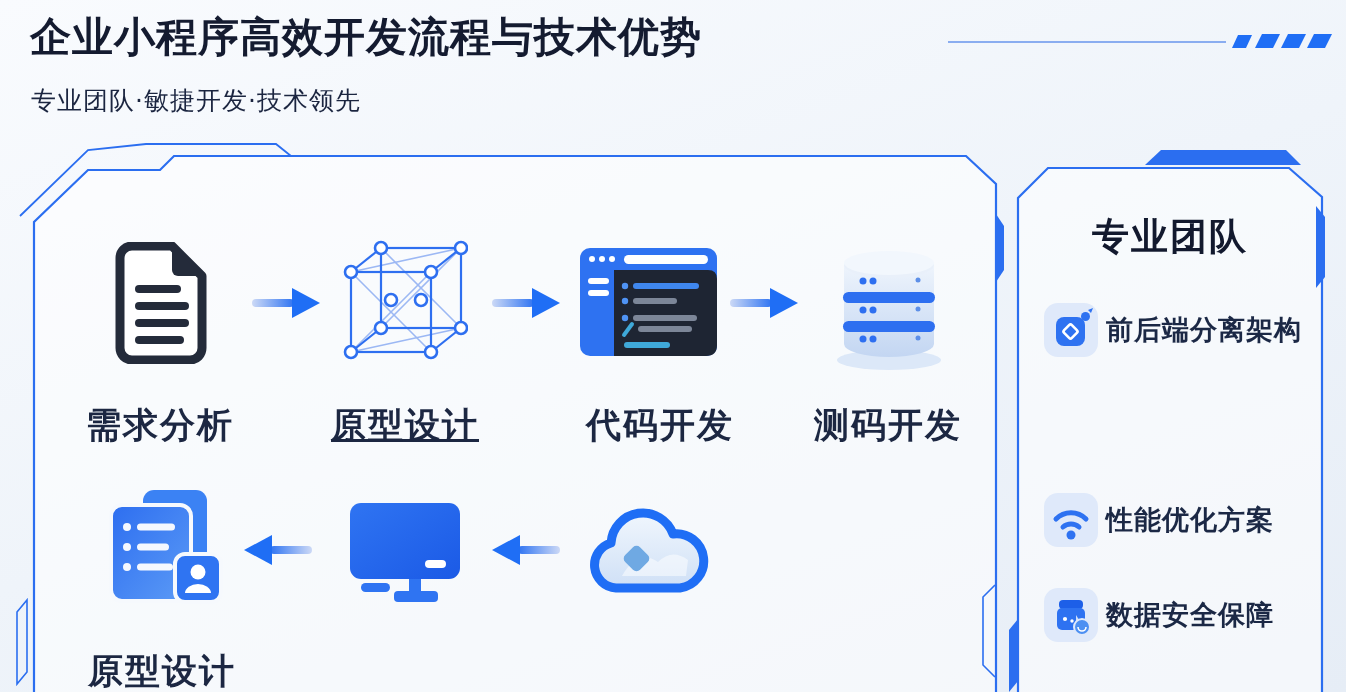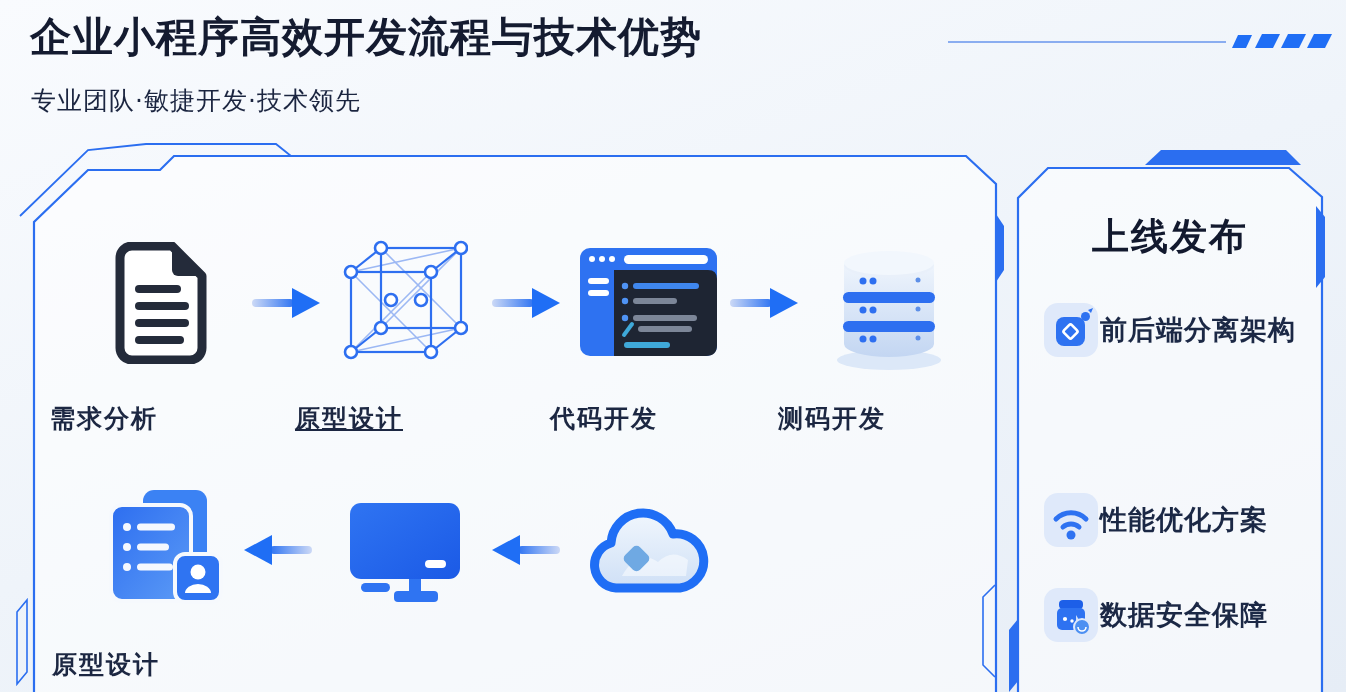--- a/index.html
+++ b/index.html
@@ -12,29 +12,29 @@
   .abs{position:absolute;}
   .page-title{
     left:30px;top:10px;font-size:41px;font-weight:800;color:#141b30;
     letter-spacing:1px;white-space:nowrap;
   }
   .page-subtitle{
     left:31px;top:84px;font-size:25px;font-weight:500;color:#1b2540;
     letter-spacing:1px;white-space:nowrap;
   }
   .flow-label{
-    width:220px;text-align:left;font-size:25px;font-weight:600;
+    width:220px;text-align:center;font-size:35px;font-weight:600;
     color:#1c2742;letter-spacing:2px;white-space:nowrap;
   }
   .sb-title{
     left:1018px;top:212px;width:304px;text-align:center;
     font-size:37px;font-weight:800;color:#12192e;letter-spacing:2px;
   }
   .sb-item{
-    left:1044px;display:flex;align-items:center;gap:2px;height:54px;
+    left:1044px;display:flex;align-items:center;gap:8px;height:54px;
   }
   .sb-tile{
     width:54px;height:54px;border-radius:14px;background:#dfe9fa;
     flex:0 0 auto;display:flex;align-items:center;justify-content:center;
   }
   .sb-label{
     font-size:27px;font-weight:600;color:#1b2845;letter-spacing:1px;white-space:nowrap;
   }
   svg{display:block;}
 </style>
@@ -282,21 +282,21 @@
             <stop offset="1" stop-color="#ccd9f6"></stop>
           </linearGradient>
         </defs>
       <rect x="28" y="14" width="42" height="8" rx="4" fill="url(#ag5)"></rect>
       <polygon points="30,3 2,18 30,33" fill="#1f6ef5"></polygon>
     </svg>
   </div>
 
   <div class="abs flow-label" style="left:52px;top:648px;">原型设计</div>
 
-  <div class="abs sb-title">上线发布</div>
+  <div class="abs sb-title">专业团队</div>
 
   <div class="abs sb-item" style="top:303px;">
     <div class="sb-tile">
       <svg width="54" height="54" viewBox="0 0 54 54">
         <rect x="12" y="14" width="29" height="29" rx="8" fill="#2e72f1"></rect>
         <rect x="21" y="23" width="11" height="11" rx="2" transform="rotate(45 26.5 28.5)" fill="none" stroke="#ffffff" stroke-width="2.6"></rect>
         <circle cx="41.5" cy="13.5" r="4.5" fill="#2e72f1"></circle>
         <path d="M44,7 l5,-2 -2,5 z" fill="#2e72f1"></path>
       </svg>
     </div>

